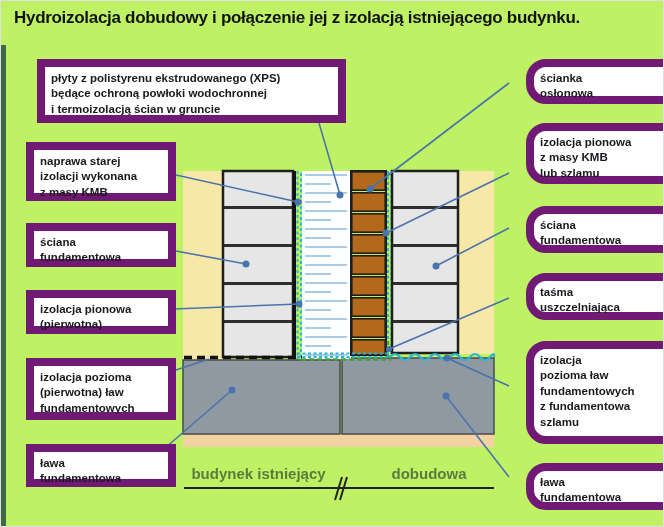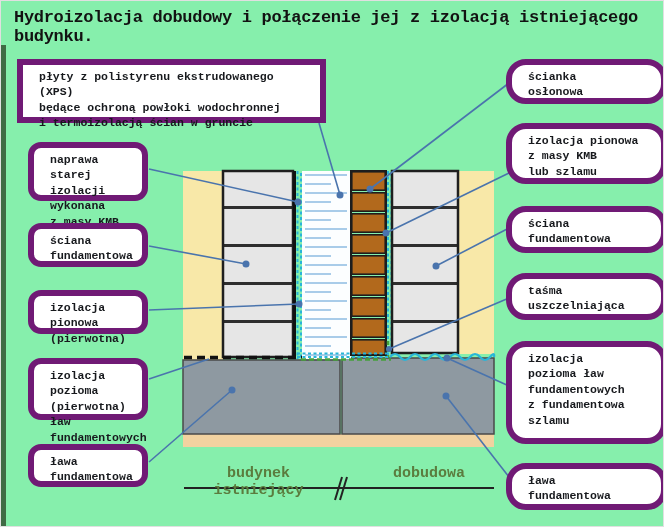--- a/index.html
+++ b/index.html
@@ -1,32 +1,32 @@
 <!DOCTYPE html>
 <html><head>
 <meta charset="utf-8">
 <style>
   html,body{margin:0;padding:0;background:#fff;}
   .page{
-    position:relative;width:664px;height:527px;background:#86efac;
-    font-family:Liberation Mono, monospace;overflow:hidden;
+    position:relative;width:664px;height:527px;background:#bef264;
+    font-family:Liberation Sans, sans-serif;overflow:hidden;
     border:1px solid #e0e0e0;box-sizing:border-box;
   }
   .edge-strip{position:absolute;left:0;top:44px;width:5px;height:483px;background:#3f6b44;}
   .title{
     position:absolute;left:13px;top:7px;width:645px;
     font-size:17px;font-weight:bold;color:#121212;letter-spacing:-0.3px;
   }
   .lbl{
     position:absolute;box-sizing:border-box;
-    border:6px solid #701a75;background:#ffffff;
+    border:8px solid #701a75;background:#ffffff;
     color:#17191d;font-weight:bold;font-size:11.5px;line-height:1.34;
-    padding:4px 16px;white-space:pre-line;
+    padding:4px 6px;white-space:pre-line;margin-left:20px;
   }
-  .lbl.left{left:27px;width:120px;border-radius:13px;}
+  .lbl.left{left:5px;width:150px;}
   .lbl.right{left:505px;width:161px;border-radius:20px;}
   .zone-label{
     position:absolute;font-size:15px;font-weight:bold;color:#5b7c3e;text-align:center;
   }
   svg{position:absolute;left:0;top:0;}
 </style>
 </head>
 <body>
 
 <div class="page">

